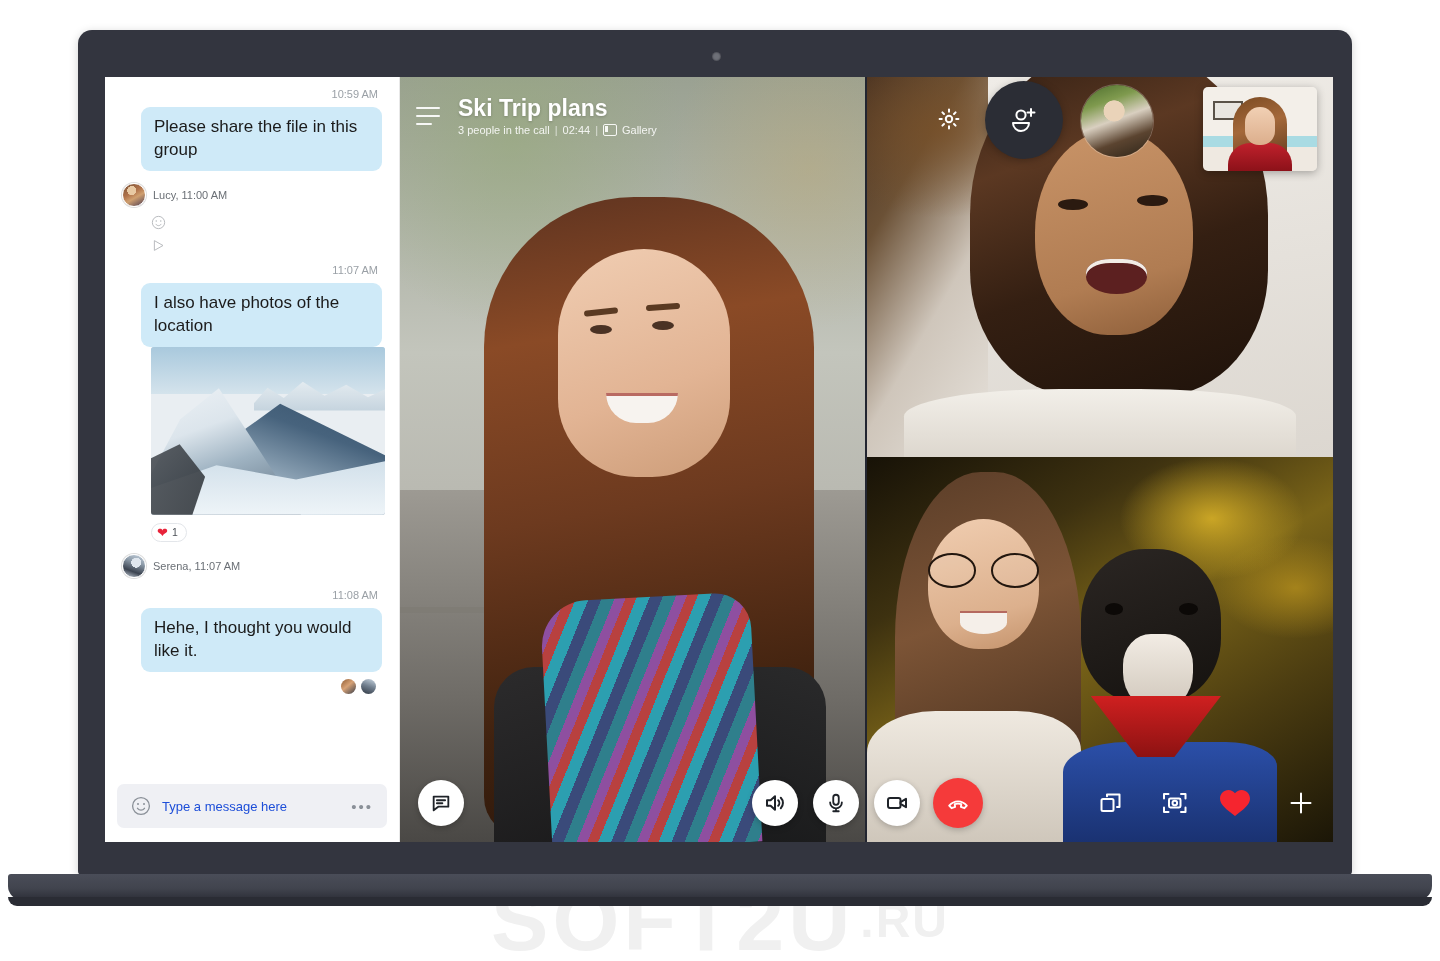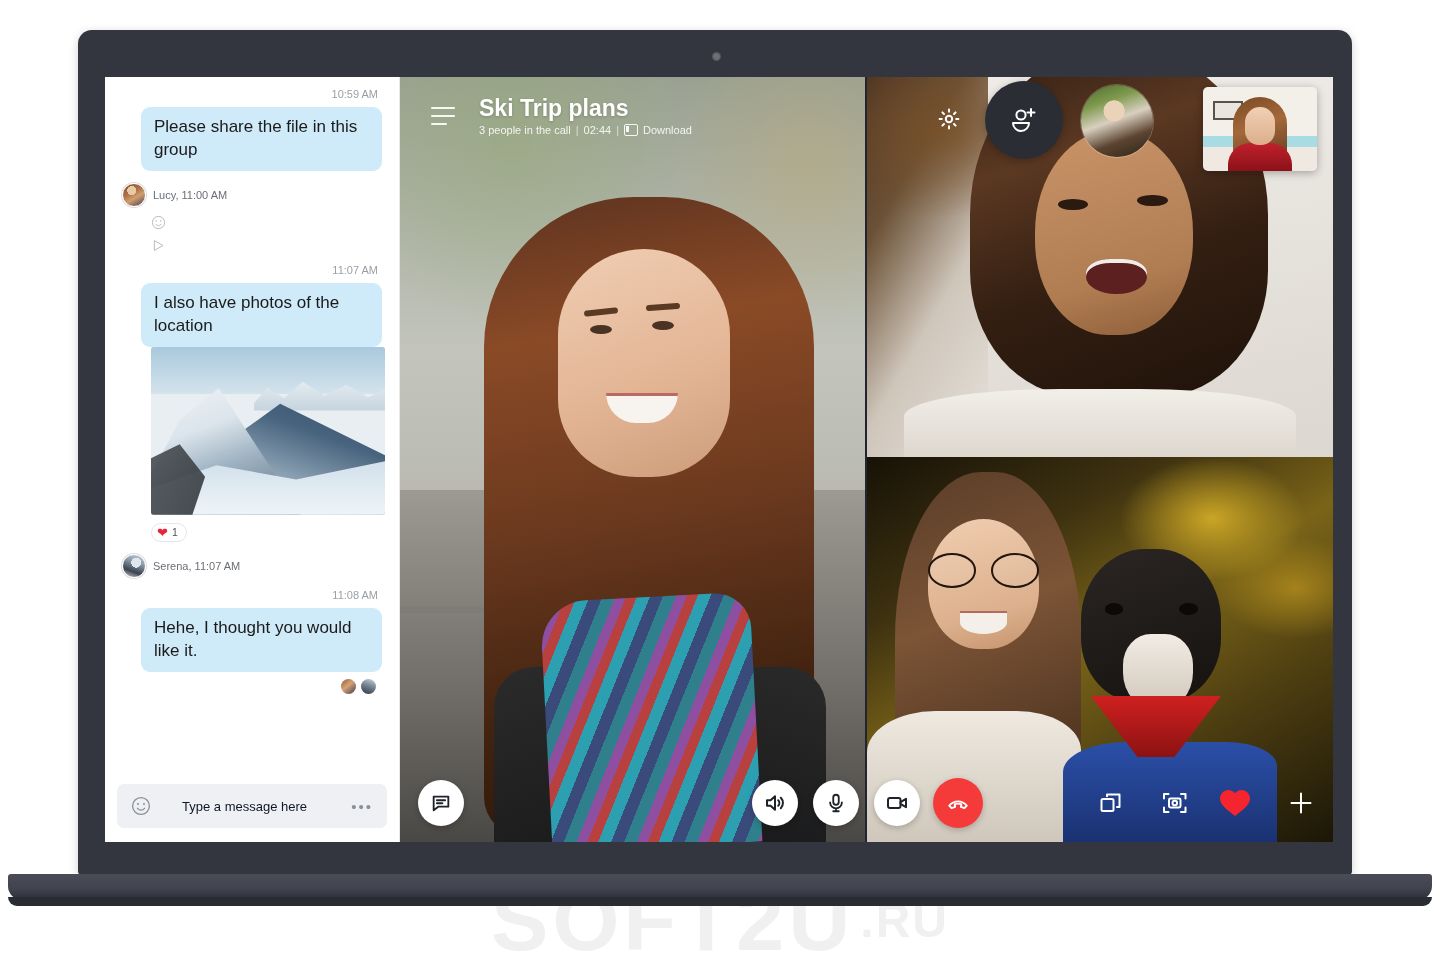--- a/index.html
+++ b/index.html
@@ -171,21 +171,21 @@
   .read-row{display:flex;justify-content:flex-end;gap:5px;margin:7px 6px 0 0;}
   .read-av{width:15px;height:15px;border-radius:50%;box-shadow:0 0 0 1.5px #fff;}
 
   #composer{
     flex:0 0 auto;padding:10px 12px 14px 12px;background:#fff;
   }
   #composer-box{
     display:flex;align-items:center;gap:11px;
     background:#eff0f4;border-radius:7px;padding:12px 14px;
   }
-  #composer-placeholder{flex:1;font-size:13px;color:#0f172a;margin-left:20px;}
+  #composer-placeholder{flex:1;font-size:13px;color:#1d4ed8;}
   .dots{letter-spacing:2px;color:#8a9098;font-size:15px;}
 
   
   #call-area{flex:1;display:flex;position:relative;background:#16181d;}
 
   #main-video{
     position:relative;width:465px;flex:0 0 465px;overflow:hidden;
     background:
       radial-gradient(ellipse 60% 40% at 24% 8%, rgba(150,170,120,.55), transparent 62%),
       radial-gradient(ellipse 50% 35% at 88% 12%, rgba(190,170,120,.45), transparent 60%),
@@ -235,21 +235,21 @@
     border-radius:40px 10px 0 0;
   }
   #main-video .jacket2{
     position:absolute;left:232px;top:470px;width:110px;height:300px;
     background:linear-gradient(200deg,#2a2a2b,#0f1011);
     border-radius:10px 40px 0 0;
   }
 
   #call-header{
     position:absolute;left:0;top:0;width:465px;height:78px;z-index:5;
-    display:flex;align-items:center;gap:24px;padding-left:31px;box-sizing:border-box;
+    display:flex;align-items:center;gap:18px;padding-left:16px;box-sizing:border-box;
   }
   #hamburger{width:24px;height:18px;display:flex;flex-direction:column;justify-content:space-between;cursor:pointer;}
   #hamburger span{display:block;height:2px;background:rgba(255,255,255,.92);border-radius:2px;}
   #hamburger span:nth-child(1){width:24px;}
   #hamburger span:nth-child(2){width:24px;}
   #hamburger span:nth-child(3){width:16px;}
   #call-title{font-size:23px;font-weight:bold;color:#fff;line-height:1.1;text-shadow:0 1px 3px rgba(0,0,0,.2);}
   #call-sub{font-size:11px;color:rgba(255,255,255,.88);margin-top:3px;display:flex;align-items:center;gap:5px;}
   #call-sub .sep{opacity:.7;}
   .gallery-ic{
@@ -523,21 +523,21 @@
               <span></span>
           </div>
           <div>
             <div id="call-title">Ski Trip plans</div>
             <div id="call-sub">
               <span>3 people in the call</span>
               <span class="sep">|</span>
               <span>02:44</span>
               <span class="sep">|</span>
               <span class="gallery-ic"></span>
-              <span>Download</span>
+              <span>Gallery</span>
             </div>
           </div>
         </div>
       </div>
 
       <div id="right-col">
         <div id="tile-top">
           <div class="wall"></div>
           <div class="hair"></div>
           <div class="shoulder"></div>

